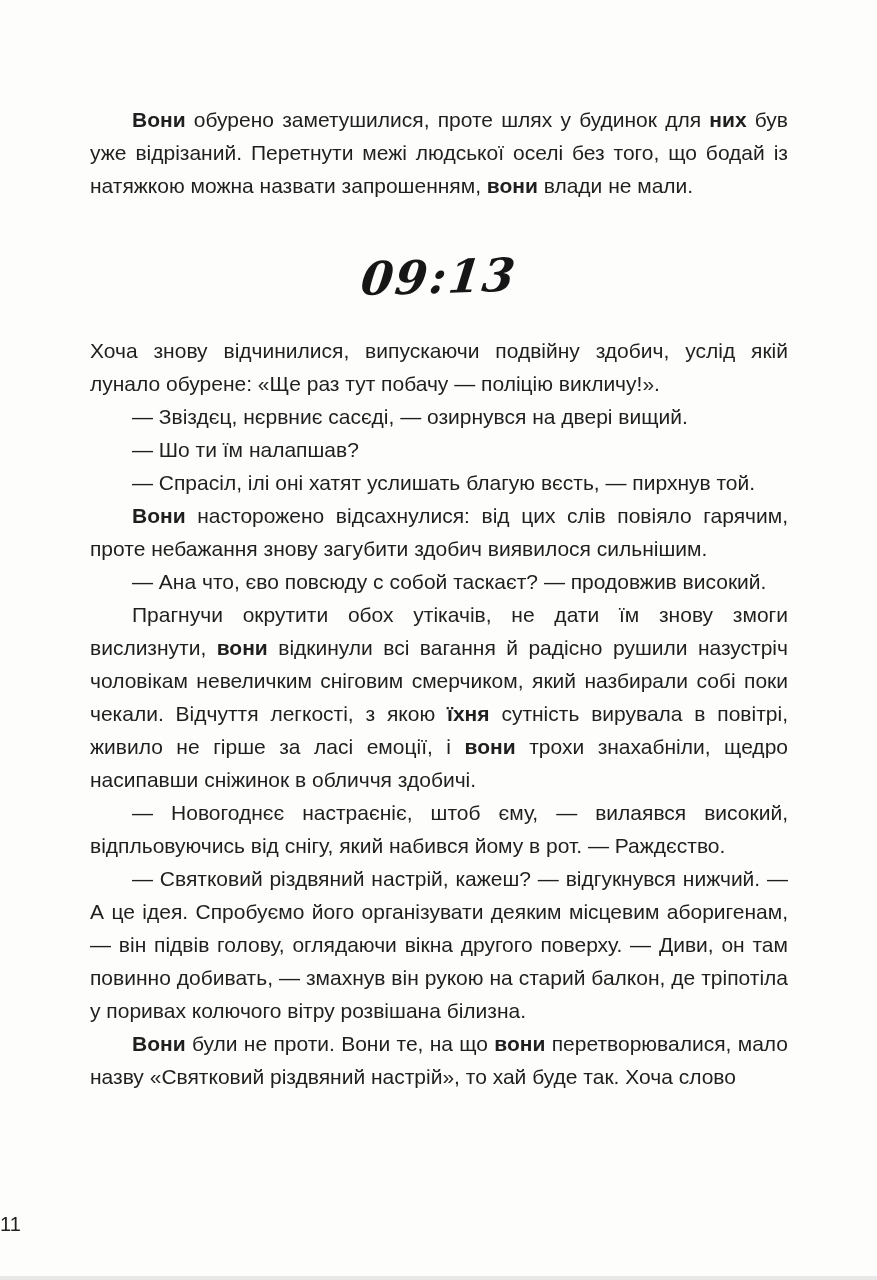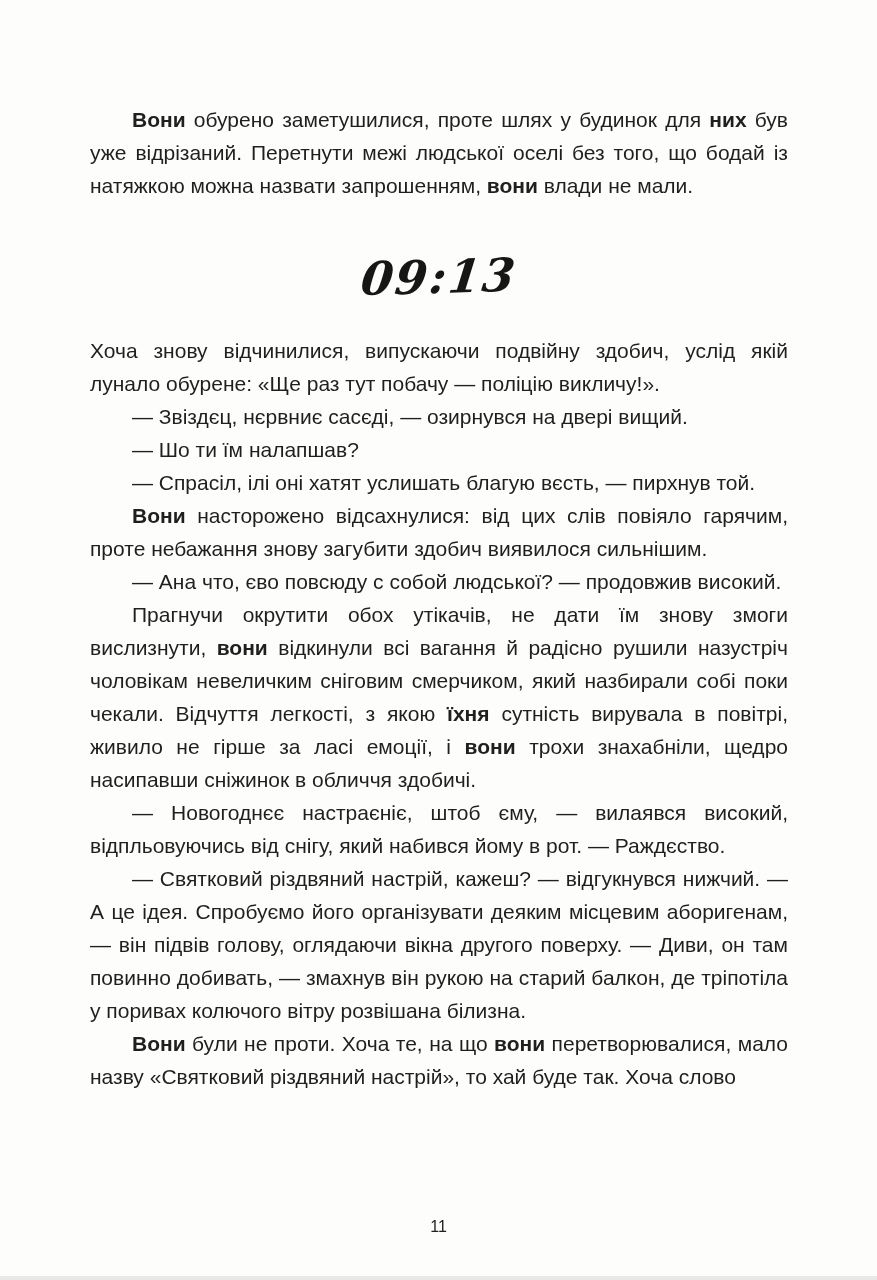--- a/index.html
+++ b/index.html
@@ -47,37 +47,36 @@
     text-indent: 0;
     margin: 46px 0 28px 0;
     transform: skewX(-8deg) rotate(-1.5deg);
     color: #161616;
   }
   .page-number {
     position: absolute;
     left: 0;
     right: 0;
     bottom: 40px;
-    text-align: center;
-    font-size: 16px;
+    font-size: 20px;
     color: #1f1f1f;
   }
 </style>
 </head>
 <body>
 
 <div class="page">
   <div class="text-area">
       <p class="para"><span class="bold">Вони</span><span> обурено заметушилися, проте шлях у будинок для </span><span class="bold">них</span><span> був уже відрізаний. Перетнути межі людської оселі без того, що бодай із натяжкою можна назвати запрошенням, </span><span class="bold">вони</span><span> влади не мали.</span></p>
       <div class="time-heading">09:13</div>
       <p class="para no-indent"><span>Хоча знову відчинилися, випускаючи подвійну здобич, услід якій лунало обурене: «Ще раз тут побачу — поліцію викличу!».</span></p>
       <p class="para"><span>— Звіздєц, нєрвниє сасєді, — озирнувся на двері вищий.</span></p>
       <p class="para"><span>— Шо ти їм налапшав?</span></p>
       <p class="para"><span>— Спрасіл, ілі оні хатят услишать благую вєсть, — пирхнув той.</span></p>
       <p class="para"><span class="bold">Вони</span><span> насторожено відсахнулися: від цих слів повіяло гарячим, проте небажання знову загубити здобич виявилося сильнішим.</span></p>
-      <p class="para"><span>— Ана что, єво повсюду с собой людської? — продовжив високий.</span></p>
+      <p class="para"><span>— Ана что, єво повсюду с собой таскаєт? — продовжив високий.</span></p>
       <p class="para"><span>Прагнучи окрутити обох утікачів, не дати їм знову змоги вислизнути, </span><span class="bold">вони</span><span> відкинули всі вагання й радісно рушили назустріч чоловікам невеличким сніговим смерчиком, який назбирали собі поки чекали. Відчуття легкості, з якою </span><span class="bold">їхня</span><span> сутність вирувала в повітрі, живило не гірше за ласі емоції, і </span><span class="bold">вони</span><span> трохи знахабніли, щедро насипавши сніжинок в обличчя здобичі.</span></p>
       <p class="para"><span>— Новогоднєє настраєніє, штоб єму, — вилаявся високий, відпльовуючись від снігу, який набився йому в рот. — Раждєство.</span></p>
       <p class="para"><span>— Святковий різдвяний настрій, кажеш? — відгукнувся нижчий. — А це ідея. Спробуємо його організувати деяким місцевим аборигенам, — він підвів голову, оглядаючи вікна другого поверху. — Диви, он там повинно добивать, — змахнув він рукою на старий балкон, де тріпотіла у поривах колючого вітру розвішана білизна.</span></p>
-      <p class="para"><span class="bold">Вони</span><span> були не проти. Хоча те, на що </span><span class="bold">вони</span><span> перетворювалися, мало назву «Святковий різдвяний настрій», то хай буде так. Хоча слово</span></p>
+      <p class="para"><span class="bold">Вони</span><span> були не проти. Вони те, на що </span><span class="bold">вони</span><span> перетворювалися, мало назву «Святковий різдвяний настрій», то хай буде так. Хоча слово</span></p>
     </div>
   <div class="page-number">11</div>
 </div>
 
 </body></html>

